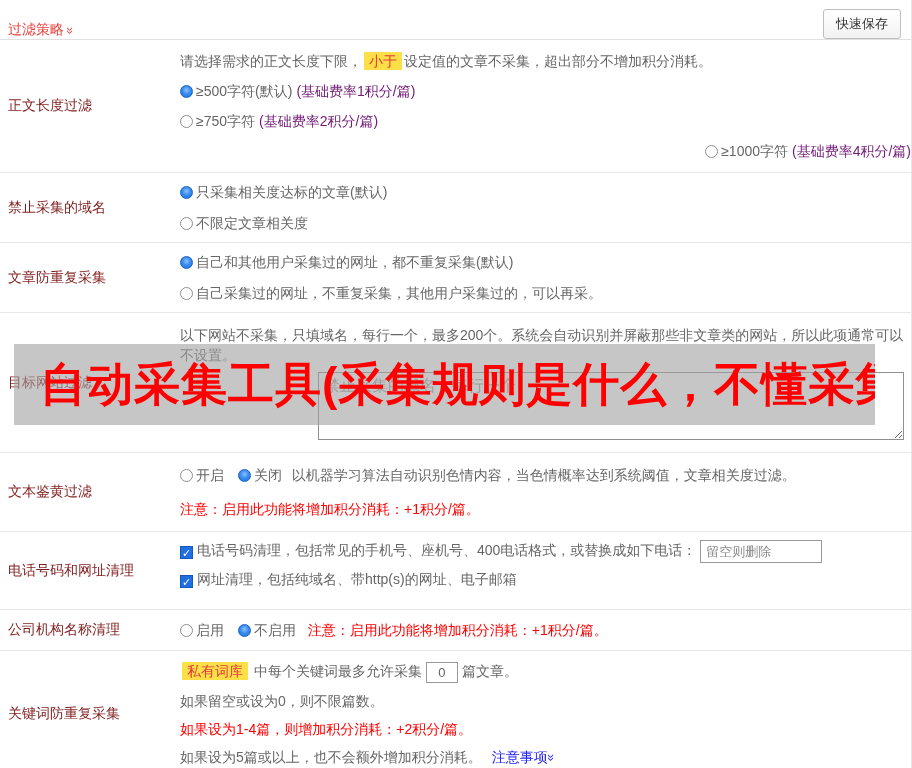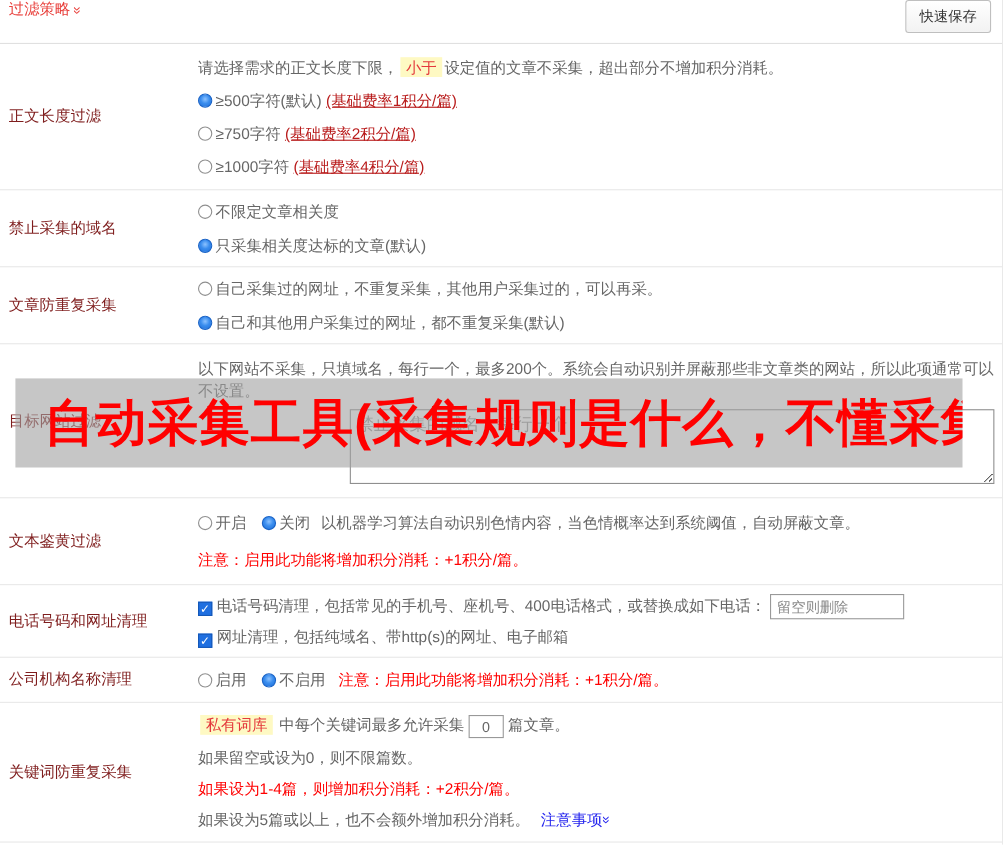--- a/index.html
+++ b/index.html
@@ -14,21 +14,21 @@
     width: 912px;
     height: 768px;
     background: #fff;
     overflow: hidden;
     border-right: 1px solid #e7e7e7;
   }
   
   .topbar {
     height: 40px;
     display: flex;
-    align-items: flex-start;
+    align-items: flex-end;
     justify-content: space-between;
     padding: 0 10px 0 8px;
     border-bottom: 1px solid #e0e0e0;
   }
   .topbar-title {
     color: #e8403c;
     font-size: 14px;
     display: flex;
     align-items: center;
     gap: 3px;
@@ -63,31 +63,31 @@
     display: flex;
     align-items: center;
     color: #7f1d1d;
     flex-shrink: 0;
   }
   .row-content { flex: 1; color: #666; }
   .line { line-height: 20px; }
   
   .r1 .row-content { padding: 11px 0; }
   .r1 .line { margin-bottom: 10px; }
-  .r1 .line:last-child { margin-bottom: 0; }
+  .r1 .line:last-child { margin-bottom: 0; text-align: right; }
   .r2 .row-content, .r3 .row-content { padding: 9px 0; }
   .r2 .line, .r3 .line { margin-bottom: 11px; }
   .r2 .line:last-child, .r3 .line:last-child { margin-bottom: 0; }
   .r4 .row-content { padding: 12px 0; }
   .r5 .row-content { padding: 12px 0; }
   .r5 .line { margin-bottom: 14px; }
   .r5 .line:last-child { margin-bottom: 0; }
   .r6 .row-content { padding: 8px 0; }
   .r6 .line { margin-bottom: 6px; }
-  .r6 .line:last-child { margin-bottom: 0; }
+  .r6 .line:last-child { margin-bottom: 12px; }
   .r7 .row-content { padding: 10px 0; }
   .r8 .row-content { padding: 10px 0; }
   .r8 .line { margin-bottom: 8px; }
   .r8 .line:last-child { margin-bottom: 0; }
   
   .radio {
     display: inline-block;
     width: 13px; height: 13px;
     border-radius: 50%;
     border: 1px solid #8f8f8f;
@@ -110,25 +110,25 @@
     line-height: 12px;
     text-align: center;
     vertical-align: -2px;
     margin-right: 4px;
     cursor: pointer;
   }
   .checkbox::after { content: "✓"; }
   .option { cursor: pointer; }
   .badge {
     color: #e4393c;
-    background: #fef9c3;
+    background: #fde047;
     padding: 1px 5px;
     margin: 0 2px;
   }
-  .fee { color: #b91c1c; text-decoration: underline; margin-left: 4px; }
+  .fee { color: #701a75; margin-left: 4px; }
   .red-note { color: #f00; }
   .blue-link { color: #2222ee; cursor: pointer; text-decoration: none; }
   .txt-input {
     font-family: inherit;
     font-size: 13px;
     color: #0369a1;
     border: 1px solid #999;
     height: 23px;
     padding: 2px 5px;
     width: 122px;
@@ -212,36 +212,36 @@
       <div class="line option">
         <span class="radio"></span><span>≥1000字符</span><span class="fee">(基础费率4积分/篇)</span>
       </div>
     </div>
   </div>
 
   <div class="row r2">
     <div class="row-label">禁止采集的域名</div>
     <div class="row-content">
       <div class="line option">
+        <span class="radio on"></span><span>只采集相关度达标的文章(默认)</span>
+      </div>
+      <div class="line option">
         <span class="radio"></span><span>不限定文章相关度</span>
-      </div>
-      <div class="line option">
-        <span class="radio on"></span><span>只采集相关度达标的文章(默认)</span>
       </div>
     </div>
   </div>
 
   <div class="row r3">
     <div class="row-label">文章防重复采集</div>
     <div class="row-content">
       <div class="line option">
+        <span class="radio on"></span><span>自己和其他用户采集过的网址，都不重复采集(默认)</span>
+      </div>
+      <div class="line option">
         <span class="radio"></span><span>自己采集过的网址，不重复采集，其他用户采集过的，可以再采。</span>
-      </div>
-      <div class="line option">
-        <span class="radio on"></span><span>自己和其他用户采集过的网址，都不重复采集(默认)</span>
       </div>
     </div>
   </div>
 
   <div class="row r4">
     <div class="row-label">目标网站过滤</div>
     <div class="row-content">
       <div class="line" style="padding-right:6px;">以下网站不采集，只填域名，每行一个，最多200个。系统会自动识别并屏蔽那些非文章类的网站，所以此项通常可以不设置。</div>
       <textarea class="site-textarea" placeholder="禁止采集的域名，每行一个" style=""></textarea>
     </div>
@@ -250,21 +250,21 @@
   <div class="row r5">
     <div class="row-label">文本鉴黄过滤</div>
     <div class="row-content">
       <div class="line">
         <span class="option gap-r">
           <span class="radio"></span><span>开启</span>
         </span>
         <span class="option">
           <span class="radio on"></span><span>关闭</span>
         </span>
-        <span style="margin-left:6px;">以机器学习算法自动识别色情内容，当色情概率达到系统阈值，自动屏蔽文章。</span>
+        <span style="margin-left:6px;">以机器学习算法自动识别色情内容，当色情概率达到系统阈值，文章相关度过滤。</span>
       </div>
       <div class="line red-note">注意：启用此功能将增加积分消耗：+1积分/篇。</div>
     </div>
   </div>
 
   <div class="row r6">
     <div class="row-label">电话号码和网址清理</div>
     <div class="row-content">
       <div class="line option">
         <span class="checkbox"></span><span>电话号码清理，包括常见的手机号、座机号、400电话格式，或替换成如下电话：</span>

